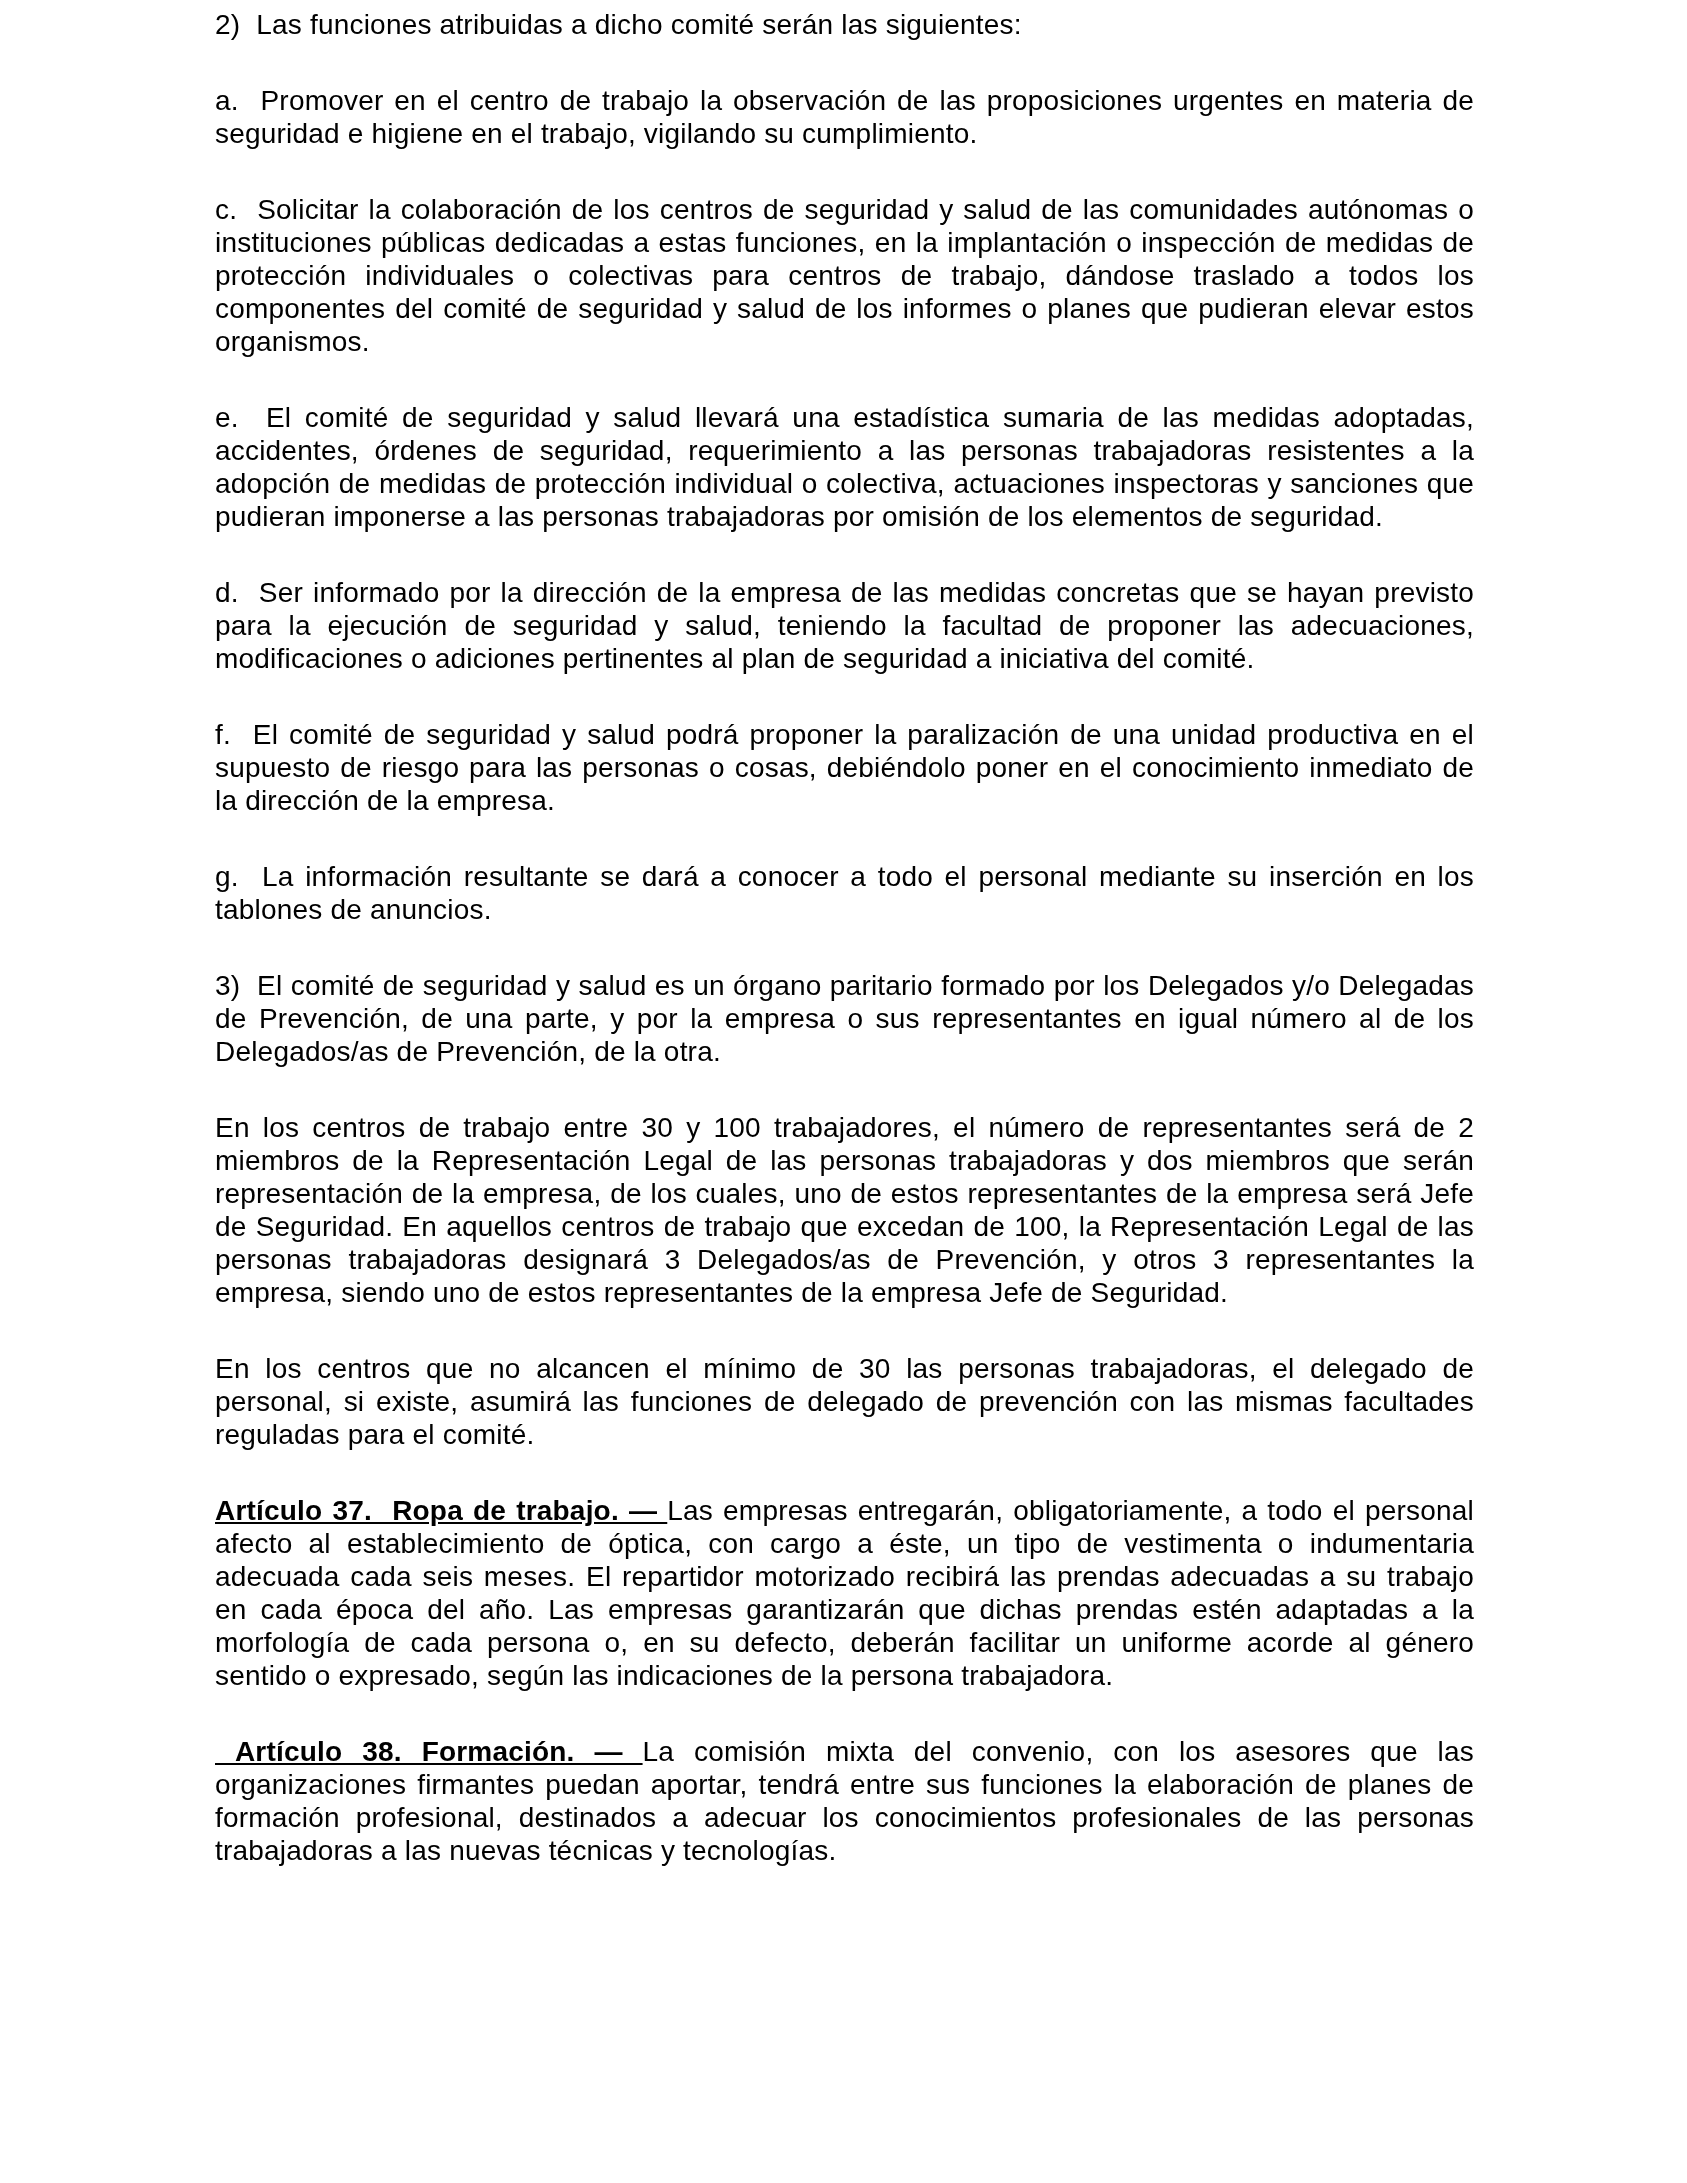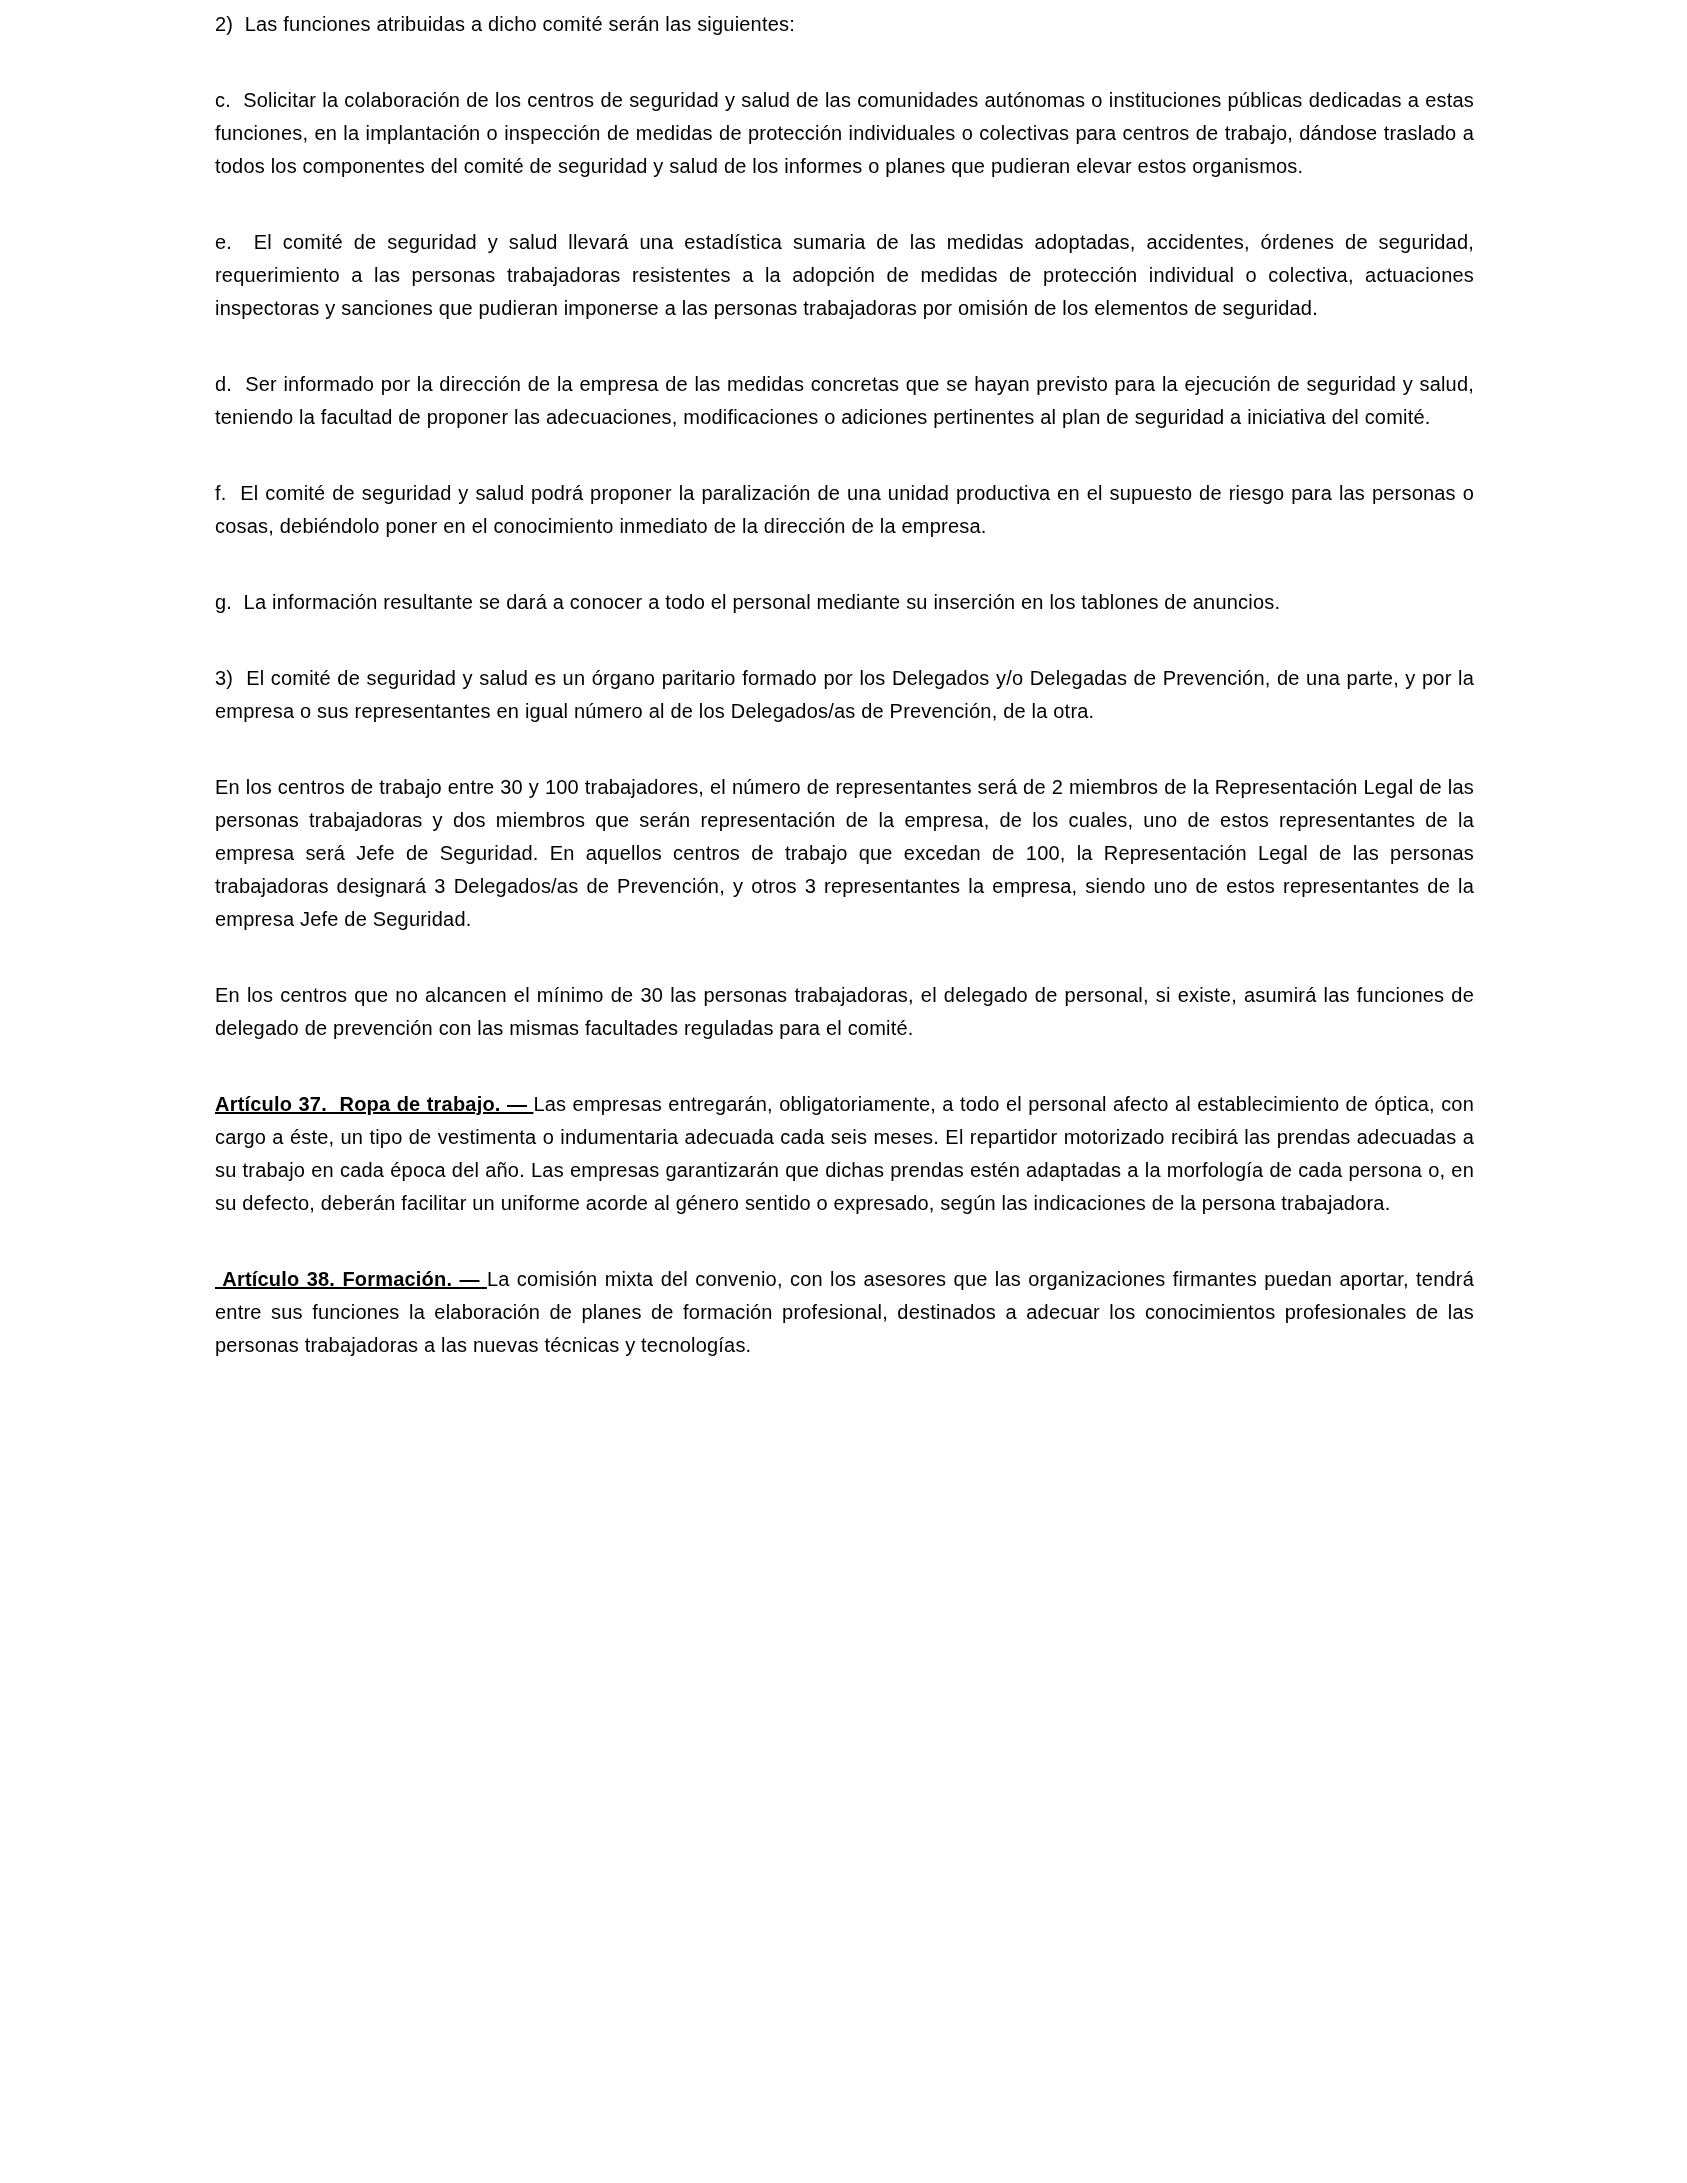--- a/index.html
+++ b/index.html
@@ -10,21 +10,21 @@
   }
   .page {
     position: relative;
     width: 1688px;
     height: 2183px;
     box-sizing: border-box;
     padding: 7.6px 214px 0 215px;
     background: #ffffff;
     color: #000000;
     font-family: "Liberation Sans", "DejaVu Sans", sans-serif;
-    font-size: 20px;
+    font-size: 28px;
     line-height: 33px;
     letter-spacing: 0.2px;
     text-align: justify;
     overflow: hidden;
   }
   .page p {
     margin: 0 0 43px 0;
     padding: 0;
   }
   .page p:last-child {
@@ -33,20 +33,21 @@
   .page b {
     font-weight: bold;
     text-decoration: underline;
   }
 </style>
 </head>
 <body>
 
 <div class="page">
   <p>2)&nbsp; Las funciones atribuidas a dicho comité serán las siguientes:</p>
+  <p>a.&nbsp; Promover en el centro de trabajo la observación de las proposiciones urgentes en materia de seguridad e higiene en el trabajo, vigilando su cumplimiento.</p>
   <p>c.&nbsp; Solicitar la colaboración de los centros de seguridad y salud de las comunidades autónomas o instituciones públicas dedicadas a estas funciones, en la implantación o inspección de medidas de protección individuales o colectivas para centros de trabajo, dándose traslado a todos los componentes del comité de seguridad y salud de los informes o planes que pudieran elevar estos organismos.</p>
   <p>e.&nbsp; El comité de seguridad y salud llevará una estadística sumaria de las medidas adoptadas, accidentes, órdenes de seguridad, requerimiento a las personas trabajadoras resistentes a la adopción de medidas de protección individual o colectiva, actuaciones inspectoras y sanciones que pudieran imponerse a las personas trabajadoras por omisión de los elementos de seguridad.</p>
   <p>d.&nbsp; Ser informado por la dirección de la empresa de las medidas concretas que se hayan previsto para la ejecución de seguridad y salud, teniendo la facultad de proponer las adecuaciones, modificaciones o adiciones pertinentes al plan de seguridad a iniciativa del comité.</p>
   <p>f.&nbsp; El comité de seguridad y salud podrá proponer la paralización de una unidad productiva en el supuesto de riesgo para las personas o cosas, debiéndolo poner en el conocimiento inmediato de la dirección de la empresa.</p>
   <p>g.&nbsp; La información resultante se dará a conocer a todo el personal mediante su inserción en los tablones de anuncios.</p>
   <p>3)&nbsp; El comité de seguridad y salud es un órgano paritario formado por los Delegados y/o Delegadas de Prevención, de una parte, y por la empresa o sus representantes en igual número al de los Delegados/as de Prevención, de la otra.</p>
   <p>En los centros de trabajo entre 30 y 100 trabajadores, el número de representantes será de 2 miembros de la Representación Legal de las personas trabajadoras y dos miembros que serán representación de la empresa, de los cuales, uno de estos representantes de la empresa será Jefe de Seguridad. En aquellos centros de trabajo que excedan de 100, la Representación Legal de las personas trabajadoras designará 3 Delegados/as de Prevención, y otros 3 representantes la empresa, siendo uno de estos representantes de la empresa Jefe de Seguridad.</p>
   <p>En los centros que no alcancen el mínimo de 30 las personas trabajadoras, el delegado de personal, si existe, asumirá las funciones de delegado de prevención con las mismas facultades reguladas para el comité.</p>
   <p>
     <b>Artículo 37.&nbsp; Ropa de trabajo. — </b><span>Las empresas entregarán, obligatoriamente, a todo el personal afecto al establecimiento de óptica, con cargo a éste, un tipo de vestimenta o indumentaria adecuada cada seis meses. El repartidor motorizado recibirá las prendas adecuadas a su trabajo en cada época del año. Las empresas garantizarán que dichas prendas estén adaptadas a la morfología de cada persona o, en su defecto, deberán facilitar un uniforme acorde al género sentido o expresado, según las indicaciones de la persona trabajadora.</span>

